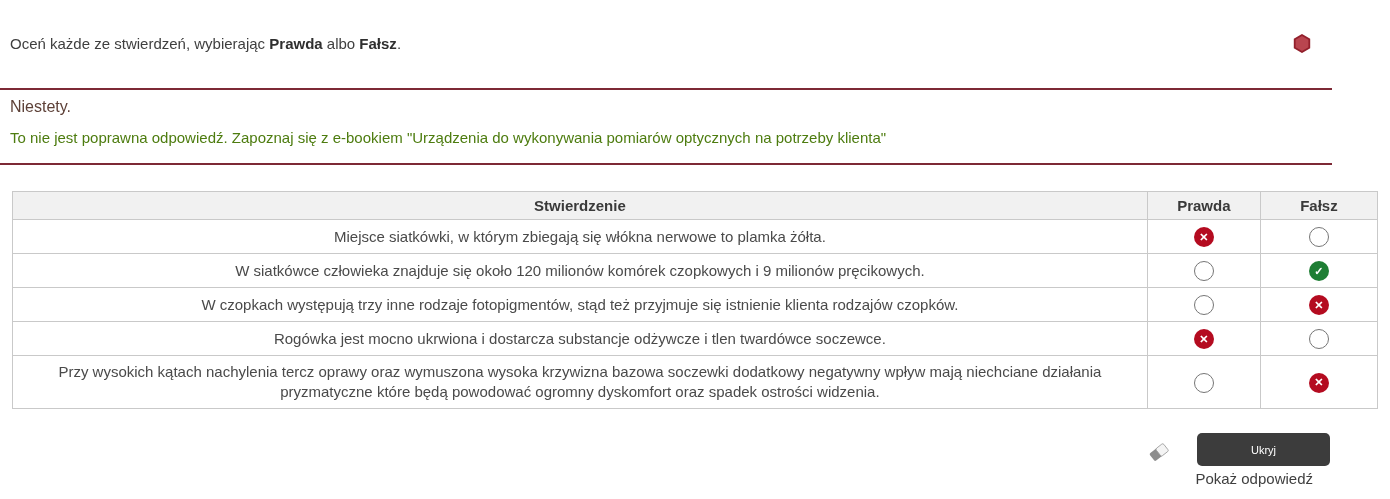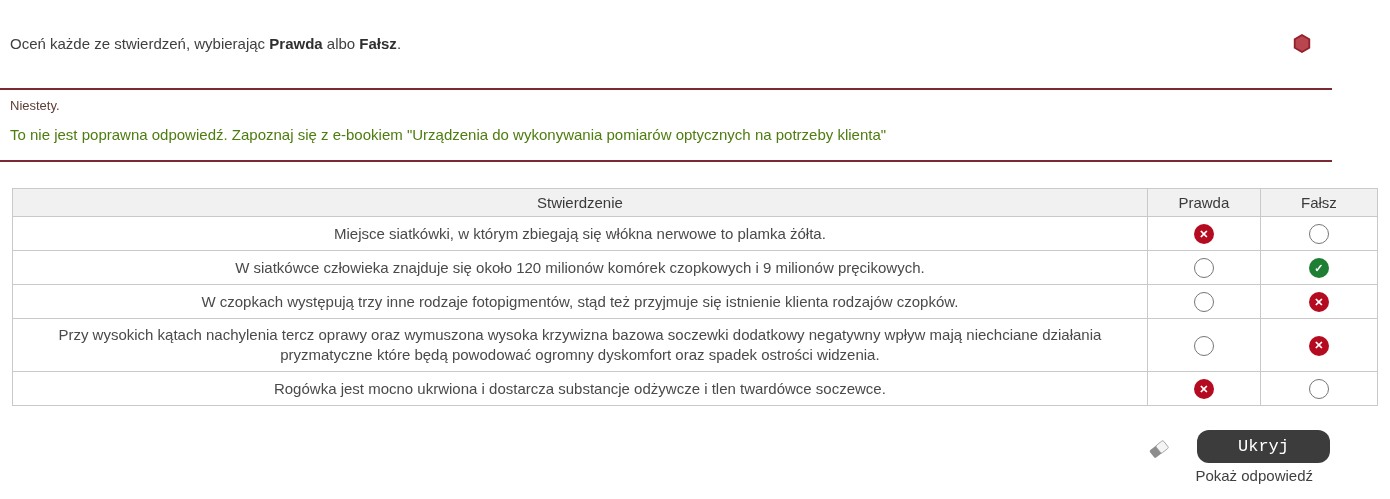--- a/index.html
+++ b/index.html
@@ -20,39 +20,39 @@
   .instruction b { color: #2f2f2f; }
 
   .divider {
     height: 2px; background: var(--divider-red, #7d2935);
     margin: 0 12px 0 0;
   }
   .divider-1 { margin-top: 35px; }
   .divider-2 { margin-top: 17px; }
 
   .feedback-title {
-    margin: 8px 0 0 10px; font-size: 13px;
+    margin: 8px 0 0 10px; font-size: 16px;
     color: var(--feedback-title, #5d4037);
   }
   .feedback-message { margin: 13px 0 0 10px; font-size: 15px; color: #4d7c0f; }
 
   table.statements {
     border-collapse: collapse;
     margin: 26px 12px 0 12px;
     width: 1366px;
     table-layout: fixed;
   }
   table.statements th, table.statements td {
     border: 1px solid var(--table-border, #c9c9c9);
     text-align: center; vertical-align: middle;
     font-size: 15px;
   }
   table.statements th {
     background: var(--header-bg, #f1f1f1);
-    font-weight: normal; color: #3a3a3a;
+    font-weight: bold; color: #3a3a3a;
     height: 27px; padding: 0 12px;
   }
   table.statements td { color: #4a4a4a; padding: 6px 17px; line-height: 20px; }
   col.col-statement { width: 1134px; }
   col.col-prawda { width: 113px; }
   col.col-falsz { width: 117px; }
 
   .radio {
     display: inline-flex; align-items: center; justify-content: center;
     width: 20px; height: 20px; border-radius: 50%;
@@ -66,22 +66,22 @@
 
   .actions {
     margin: 24px 14px 0 0;
     display: flex; justify-content: flex-end; align-items: flex-start;
   }
   .eraser-wrap { margin: 8px 24px 0 0; cursor: pointer; }
   .hide-col { display: flex; flex-direction: column; align-items: flex-end; }
   .hide-button {
     width: 133px; height: 33px;
     background: var(--button-dark, #3c3c3c);
-    color: #ffffff; font-size: 17px; font-family: Liberation Mono, monospace;
-    border: none; border-radius: 12px; cursor: pointer;
+    color: #ffffff; font-size: 11px; font-family: Liberation Sans, sans-serif;
+    border: none; border-radius: 5px; cursor: pointer;
   }
   .show-answer {
     margin-top: 4px; margin-right: 17px;
     font-size: 15px; color: #3f3f3f; cursor: pointer;
   }
 </style>
 </head>
 <body>
 
 <div class="page">
@@ -128,29 +128,29 @@
     <td><span class="radio check">✓</span></td>
   </tr>
 
   <tr>
     <td>W czopkach występują trzy inne rodzaje fotopigmentów, stąd też przyjmuje się istnienie klienta rodzajów czopków.</td>
     <td><span class="radio empty"></span></td>
     <td><span class="radio cross">✕</span></td>
   </tr>
 
   <tr>
+    <td>Rogówka jest mocno ukrwiona i dostarcza substancje odżywcze i tlen twardówce soczewce.</td>
+    <td><span class="radio cross">✕</span></td>
+    <td><span class="radio empty"></span></td>
+  </tr>
+
+  <tr>
     <td>Przy wysokich kątach nachylenia tercz oprawy oraz wymuszona wysoka krzywizna bazowa soczewki dodatkowy negatywny wpływ mają niechciane działania pryzmatyczne które będą powodować ogromny dyskomfort oraz spadek ostrości widzenia.</td>
     <td><span class="radio empty"></span></td>
     <td><span class="radio cross">✕</span></td>
-  </tr>
-
-  <tr>
-    <td>Rogówka jest mocno ukrwiona i dostarcza substancje odżywcze i tlen twardówce soczewce.</td>
-    <td><span class="radio cross">✕</span></td>
-    <td><span class="radio empty"></span></td>
   </tr>
 </tbody>
   </table>
 
   <div class="actions">
     <span class="eraser-wrap">
       <svg width="24" height="22" viewBox="0 0 24 22">
         <g transform="rotate(-38 12 11)">
           <rect x="3" y="6.5" width="10" height="9.5" rx="1.5" fill="#8d8d8d"></rect>
           <rect x="11" y="6.5" width="9.5" height="9.5" rx="1.5" fill="#f4f4f4" stroke="#9a9a9a" stroke-width="0.8"></rect>

